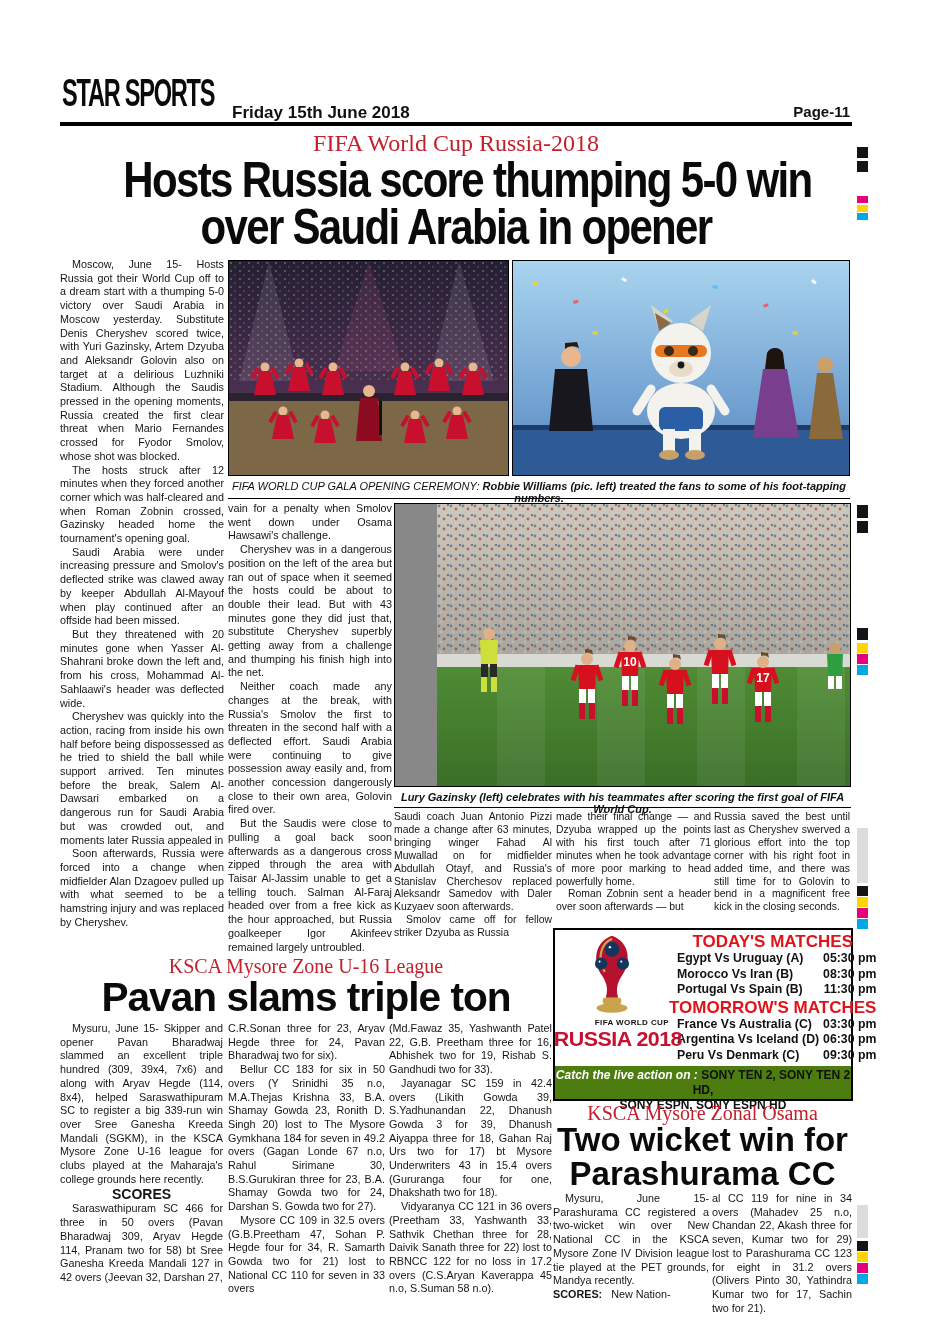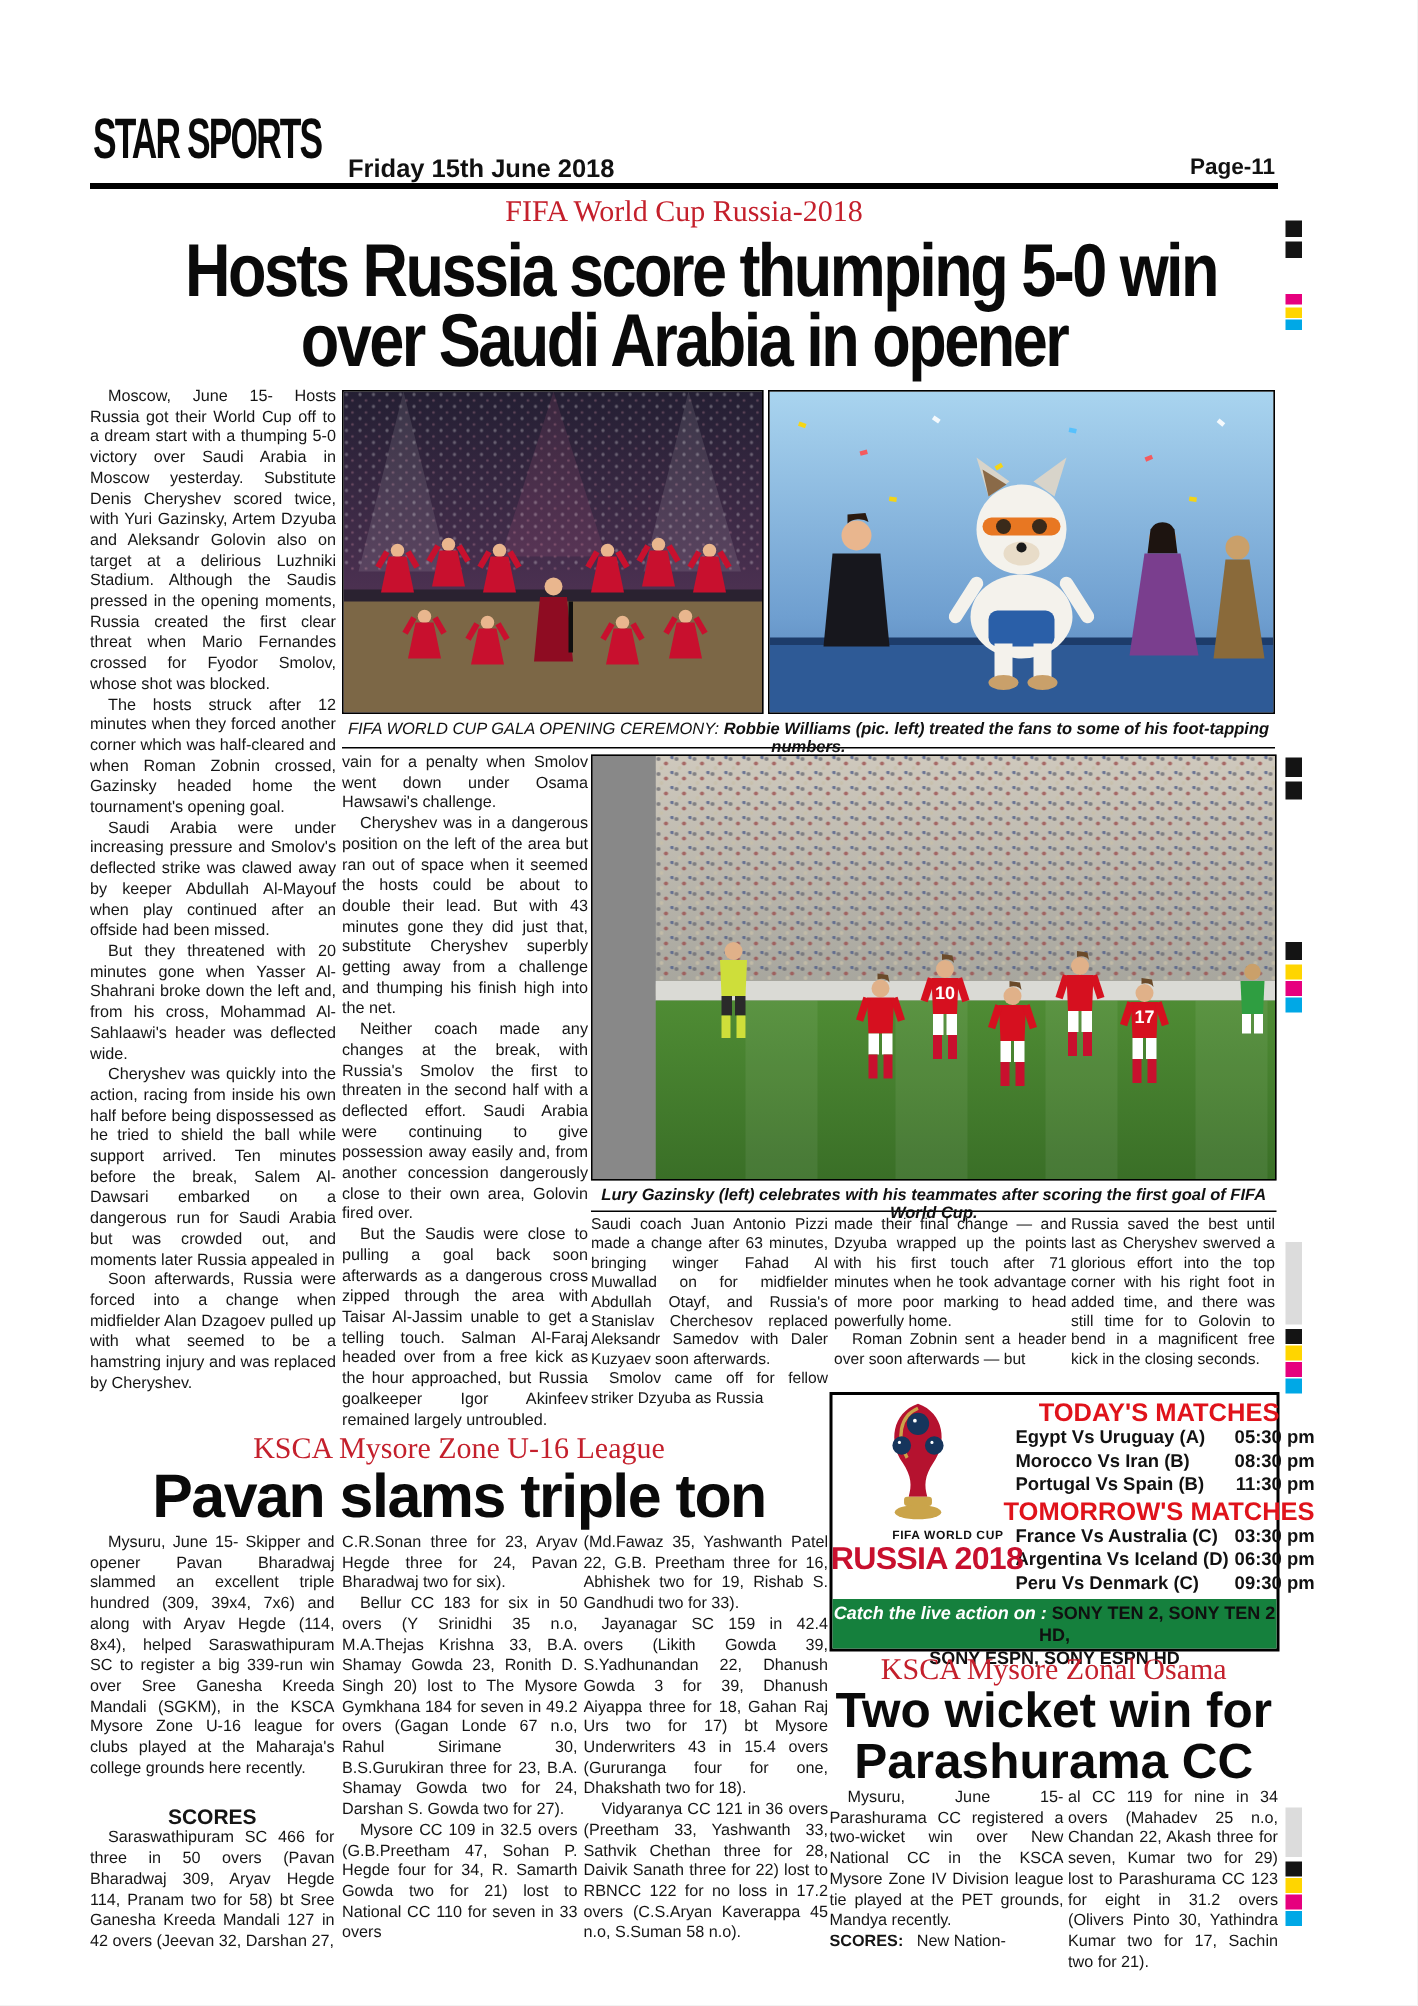--- a/index.html
+++ b/index.html
@@ -12,54 +12,54 @@
   .hrule{background:#000;height:4px;}
   
   .kicker{font-family:"Liberation Serif",serif;color:#c4202c;text-align:center;white-space:nowrap;}
   .bigline{font-weight:bold;font-size:50px;line-height:1;letter-spacing:-2px;text-align:center;white-space:nowrap;transform:scaleX(0.84);transform-origin:50% 50%;color:#0a0a0a;}
   .pavanline{font-weight:bold;font-size:41px;letter-spacing:-1px;text-align:center;white-space:nowrap;transform:scaleX(0.99);transform-origin:50% 50%;color:#0a0a0a;}
   .zonline{font-weight:bold;font-size:33px;letter-spacing:0px;text-align:center;white-space:nowrap;color:#0a0a0a;}
   
   .body-col{font-size:10.8px;line-height:13.7px;text-align:justify;color:#151515;overflow:hidden;}
   .body-col p{margin:0;text-indent:12px;}
   .body-col p.ni{text-indent:0;}
-  .body-col .scores-h{text-indent:0;text-align:center;font-weight:bold;font-size:14px;line-height:16px;margin-top:17px;}
+  .body-col .scores-h{text-indent:0;text-align:center;font-weight:bold;font-size:14px;line-height:16px;}
   .tight{font-size:10.4px;line-height:12.9px;}
   
   .photo{border:1px solid #000;box-sizing:border-box;overflow:hidden;background:#888;}
   .cap{font-size:11px;font-style:italic;text-align:center;border-bottom:1.5px solid #000;padding-top:2px;box-sizing:border-box;}
   .cap b{font-style:italic;}
   
   .mbox{border:2.5px solid #000;box-sizing:border-box;background:#fff;}
   .mbody{display:flex;height:136px;}
   .mlogo{width:114px;text-align:center;padding-top:2px;}
   .mlogo .fwc{font-size:8px;font-weight:bold;letter-spacing:.4px;margin-top:-2px;text-align:right;}
   .mlogo .rus{font-size:21px;font-weight:bold;color:#c8102e;letter-spacing:-0.5px;white-space:nowrap;transform:scaleX(1.02);transform-origin:50% 50%;}
   .mright{flex:1;padding:2px 8px 0 0;}
   .mhead{color:#e0131b;font-weight:bold;font-size:17px;text-align:center;line-height:19px;white-space:nowrap;}
   .mrow{display:flex;justify-content:space-between;font-weight:bold;font-size:12.3px;line-height:15.6px;padding-left:8px;}
-  .mfoot{position:absolute;left:0;right:0;bottom:0;height:33px;background:#15803d;text-align:center;font-size:12px;line-height:15px;padding-top:2px;box-sizing:border-box;}
+  .mfoot{position:absolute;left:0;right:0;bottom:0;height:33px;background:#4d7c0f;text-align:center;font-size:12px;line-height:15px;padding-top:2px;box-sizing:border-box;}
   .mfoot .wl{color:#fff;font-style:italic;font-weight:bold;}
   .mfoot .ch{color:#101010;font-weight:bold;}
   
   .rm{position:absolute;left:857px;width:11px;}
 </style>
 </head>
 <body>
 
 <div class="page">
 
   <div class="abs" style="left:62px;top:72px;width:240px;height:34px;">
     <span class="masthead">STAR SPORTS</span>
   </div>
   <div class="abs hdate" style="left:232px;top:103px;">Friday 15th June 2018</div>
   <div class="abs hpage" style="left:700px;top:103px;width:150px;">Page-11</div>
   <div class="abs hrule" style="left:60px;top:122px;width:792px;"></div>
 
-  <div class="abs kicker" style="left:60px;top:130px;width:792px;font-size:20px;">FIFA World Cup Russia-2018</div>
+  <div class="abs kicker" style="left:60px;top:130px;width:792px;font-size:24px;">FIFA World Cup Russia-2018</div>
   <div class="abs bigline" style="left:60px;top:155px;width:792px;">Hosts Russia score thumping 5-0 win</div>
   <div class="abs bigline" style="left:60px;top:202px;width:792px;">over Saudi Arabia in opener</div>
 
   <div class="abs body-col" style="left:60px;top:258px;width:164px;height:696px;">
     <p>Moscow, June 15- Hosts Russia got their World Cup off to a dream start with a thumping 5-0 victory over Saudi Arabia in Moscow yesterday. Substitute Denis Cheryshev scored twice, with Yuri Gazinsky, Artem Dzyuba and Aleksandr Golovin also on target at a delirious Luzhniki Stadium. Although the Saudis pressed in the opening moments, Russia created the first clear threat when Mario Fernandes crossed for Fyodor Smolov, whose shot was blocked.</p>
     <p>The hosts struck after 12 minutes when they forced another corner which was half-cleared and when Roman Zobnin crossed, Gazinsky headed home the tournament's opening goal.</p>
     <p>Saudi Arabia were under increasing pressure and Smolov's deflected strike was clawed away by keeper Abdullah Al-Mayouf when play continued after an offside had been missed.</p>
     <p>But they threatened with 20 minutes gone when Yasser Al-Shahrani broke down the left and, from his cross, Mohammad Al-Sahlaawi's header was deflected wide.</p>
     <p>Cheryshev was quickly into the action, racing from inside his own half before being dispossessed as he tried to shield the ball while support arrived. Ten minutes before the break, Salem Al-Dawsari embarked on a dangerous run for Saudi Arabia but was crowded out, and moments later Russia appealed in</p>
     <p>Soon afterwards, Russia were forced into a change when midfielder Alan Dzagoev pulled up with what seemed to be a hamstring injury and was replaced by Cheryshev.</p>

